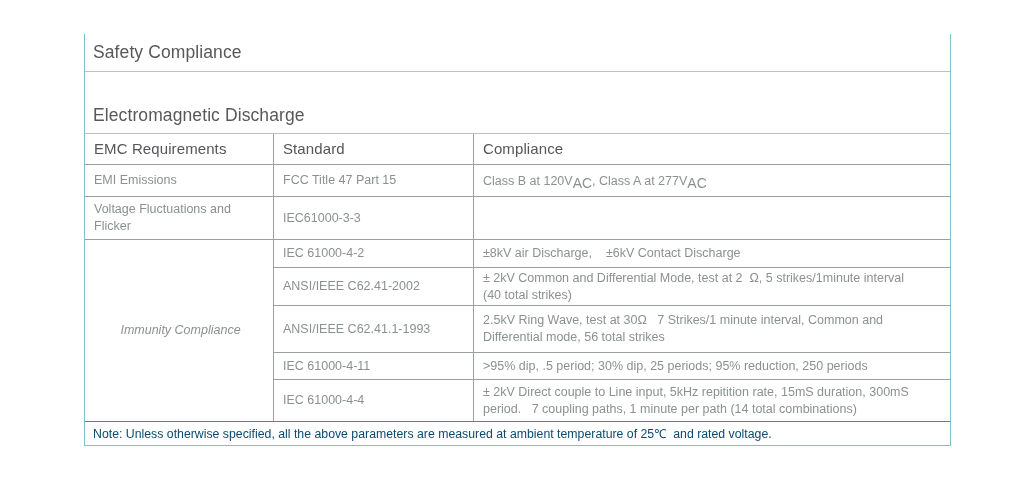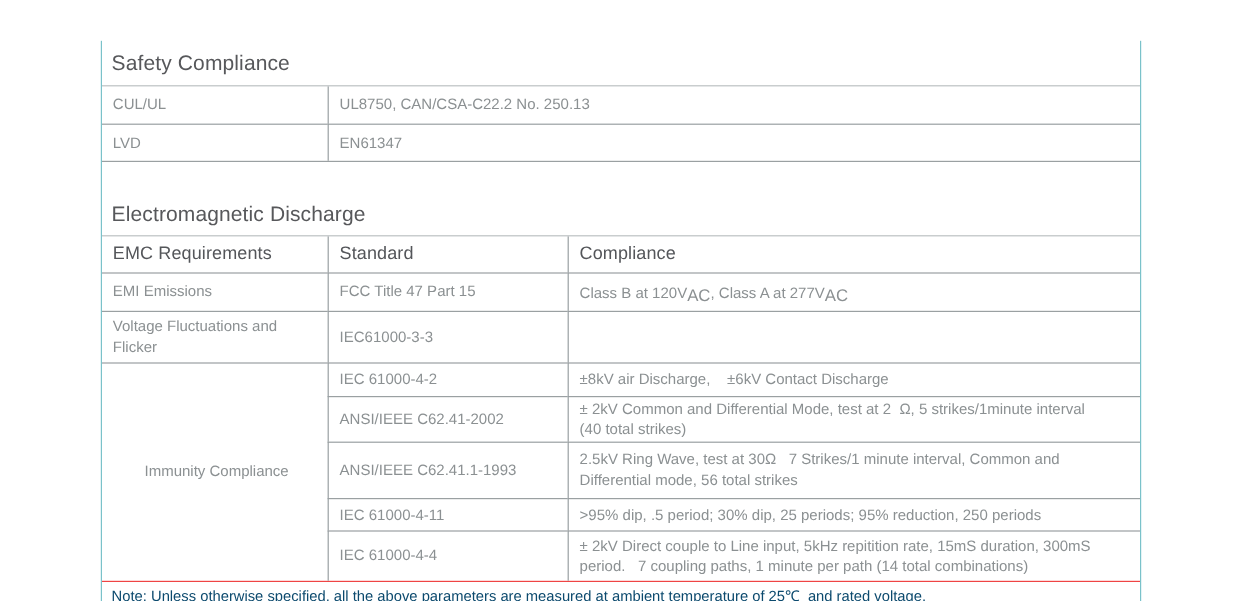--- a/index.html
+++ b/index.html
@@ -40,43 +40,38 @@
     white-space:pre-wrap;line-height:1.35;
     overflow:hidden;
   }
   .bl{border-left:1px solid #9aa0a2;}
   .bt{border-top:1px solid #9aa0a2;}
   .th{font-size:15px;color:#54565a;letter-spacing:.1px;}
   .immunity{
     grid-column:1;grid-row:4 / span 5;
     justify-content:center;text-align:center;
     border-top:1px solid #9aa0a2;
+    font-style:italic;
   }
   .txt{display:inline;}
   .sub{font-size:14px;position:relative;bottom:-3px;}
   .note{
     height:24px;border-top:1px solid #ef4444;
     display:flex;align-items:center;
     padding-left:8px;box-sizing:border-box;
     font-size:12.3px;color:#0c4a6e;white-space:pre-wrap;
   }
 </style>
 </head>
 <body>
 
 <div class="doc">
 
   <div class="section-heading h1">Safety Compliance</div>
 
-  <div class="grid safety">
-    <div class="cell">CUL/UL</div>
-    <div class="cell bl">UL8750, CAN/CSA-C22.2 No. 250.13</div>
-    <div class="cell bt">LVD</div>
-    <div class="cell bl bt">EN61347</div>
-  </div>
 
   <div class="section-heading h2">Electromagnetic Discharge</div>
 
   <div class="grid emc">
 
     <div class="cell th">EMC Requirements</div>
     <div class="cell th bl">Standard</div>
     <div class="cell th bl">Compliance</div>
 
     <div class="cell bt">EMI Emissions</div>

